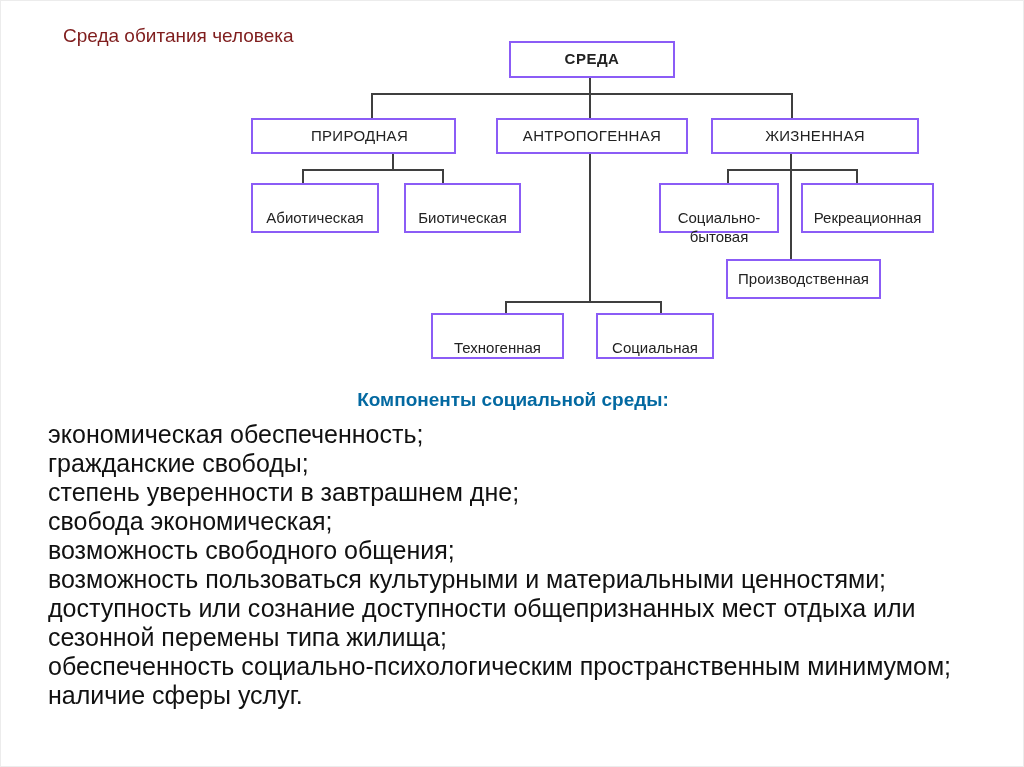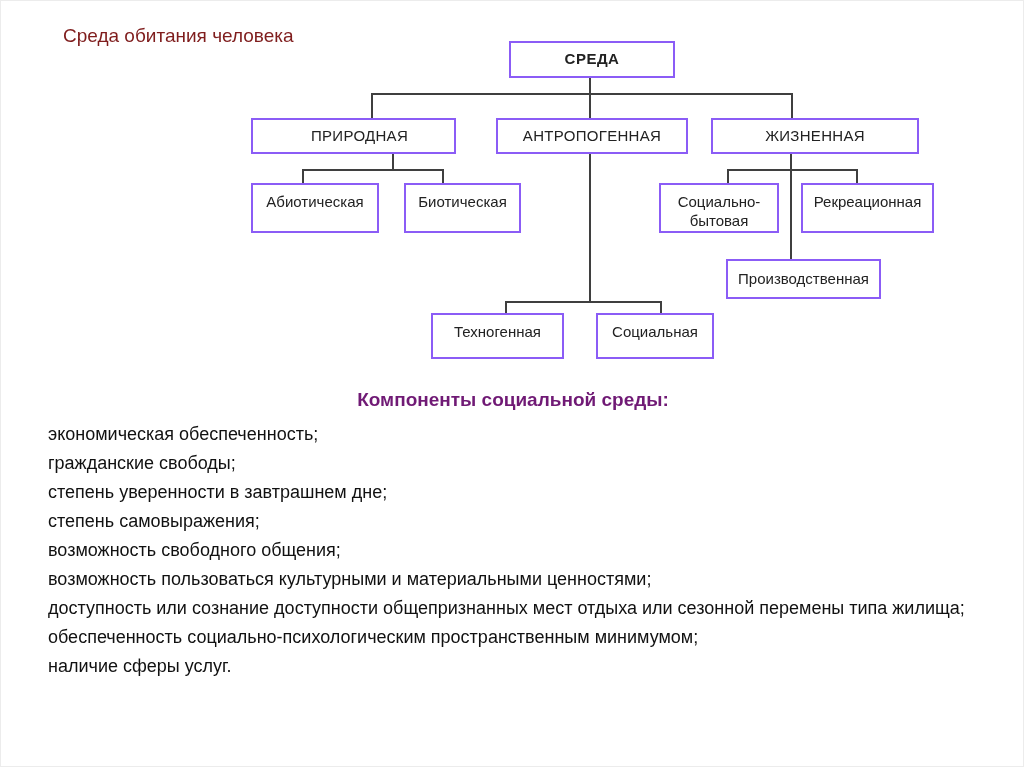--- a/index.html
+++ b/index.html
@@ -25,40 +25,40 @@
     position: absolute;
     box-sizing: border-box;
     border: 2px solid #8b5cf6;
     background: #ffffff;
     font-size: 15px;
     text-align: center;
     color: #222;
     line-height: 1.25;
   }
   .node.center-v { display: flex; align-items: center; justify-content: center; }
-  .node.top-v { padding-top: 8px; }
+  .node.top-v { padding-top: 24px; }
   .node.root-node { font-weight: 700; letter-spacing: 0.5px; }
   .node.lvl2 { font-weight: 500; letter-spacing: 0.3px; }
   
   .conn { position: absolute; background: #3f3f3f; }
   
   .components-heading {
     position: absolute;
     left: 0; top: 388px;
     width: 1024px;
     text-align: center;
     font-size: 19px;
     font-weight: 700;
-    color: #701a75;
+    color: #0369a1;
   }
   .components-list {
     position: absolute;
     left: 47px; top: 419px;
     width: 924px;
-    font-size: 18px;
+    font-size: 25px;
     color: #111;
   }
   .list-line { line-height: 29px; }
 </style>
 </head>
 <body>
 
 <div class="page">
 
   <div class="page-title">Среда обитания человека</div>
@@ -96,21 +96,21 @@
   <div class="conn" style="left:588px; top:153px; width:2px;   height:147px;"></div>
   <div class="conn" style="left:504px; top:300px; width:157px; height:2px;"></div>
   <div class="conn" style="left:504px; top:300px; width:2px;   height:12px;"></div>
   <div class="conn" style="left:659px; top:300px; width:2px;   height:12px;"></div>
 
   <div class="components-heading">Компоненты социальной среды:</div>
   <div class="components-list">
       <div class="list-line">экономическая обеспеченность;</div>
       <div class="list-line">гражданские свободы;</div>
       <div class="list-line">степень уверенности в завтрашнем дне;</div>
-      <div class="list-line">степень самовыражения;</div>
+      <div class="list-line">свобода экономическая;</div>
       <div class="list-line">возможность свободного общения;</div>
       <div class="list-line">возможность пользоваться культурными и материальными ценностями;</div>
       <div class="list-line">доступность или сознание доступности общепризнанных мест отдыха или сезонной перемены типа жилища;</div>
       <div class="list-line">обеспеченность социально-психологическим пространственным минимумом;</div>
       <div class="list-line">наличие сферы услуг.</div>
     </div>
 
 </div>
 
 </body></html>

